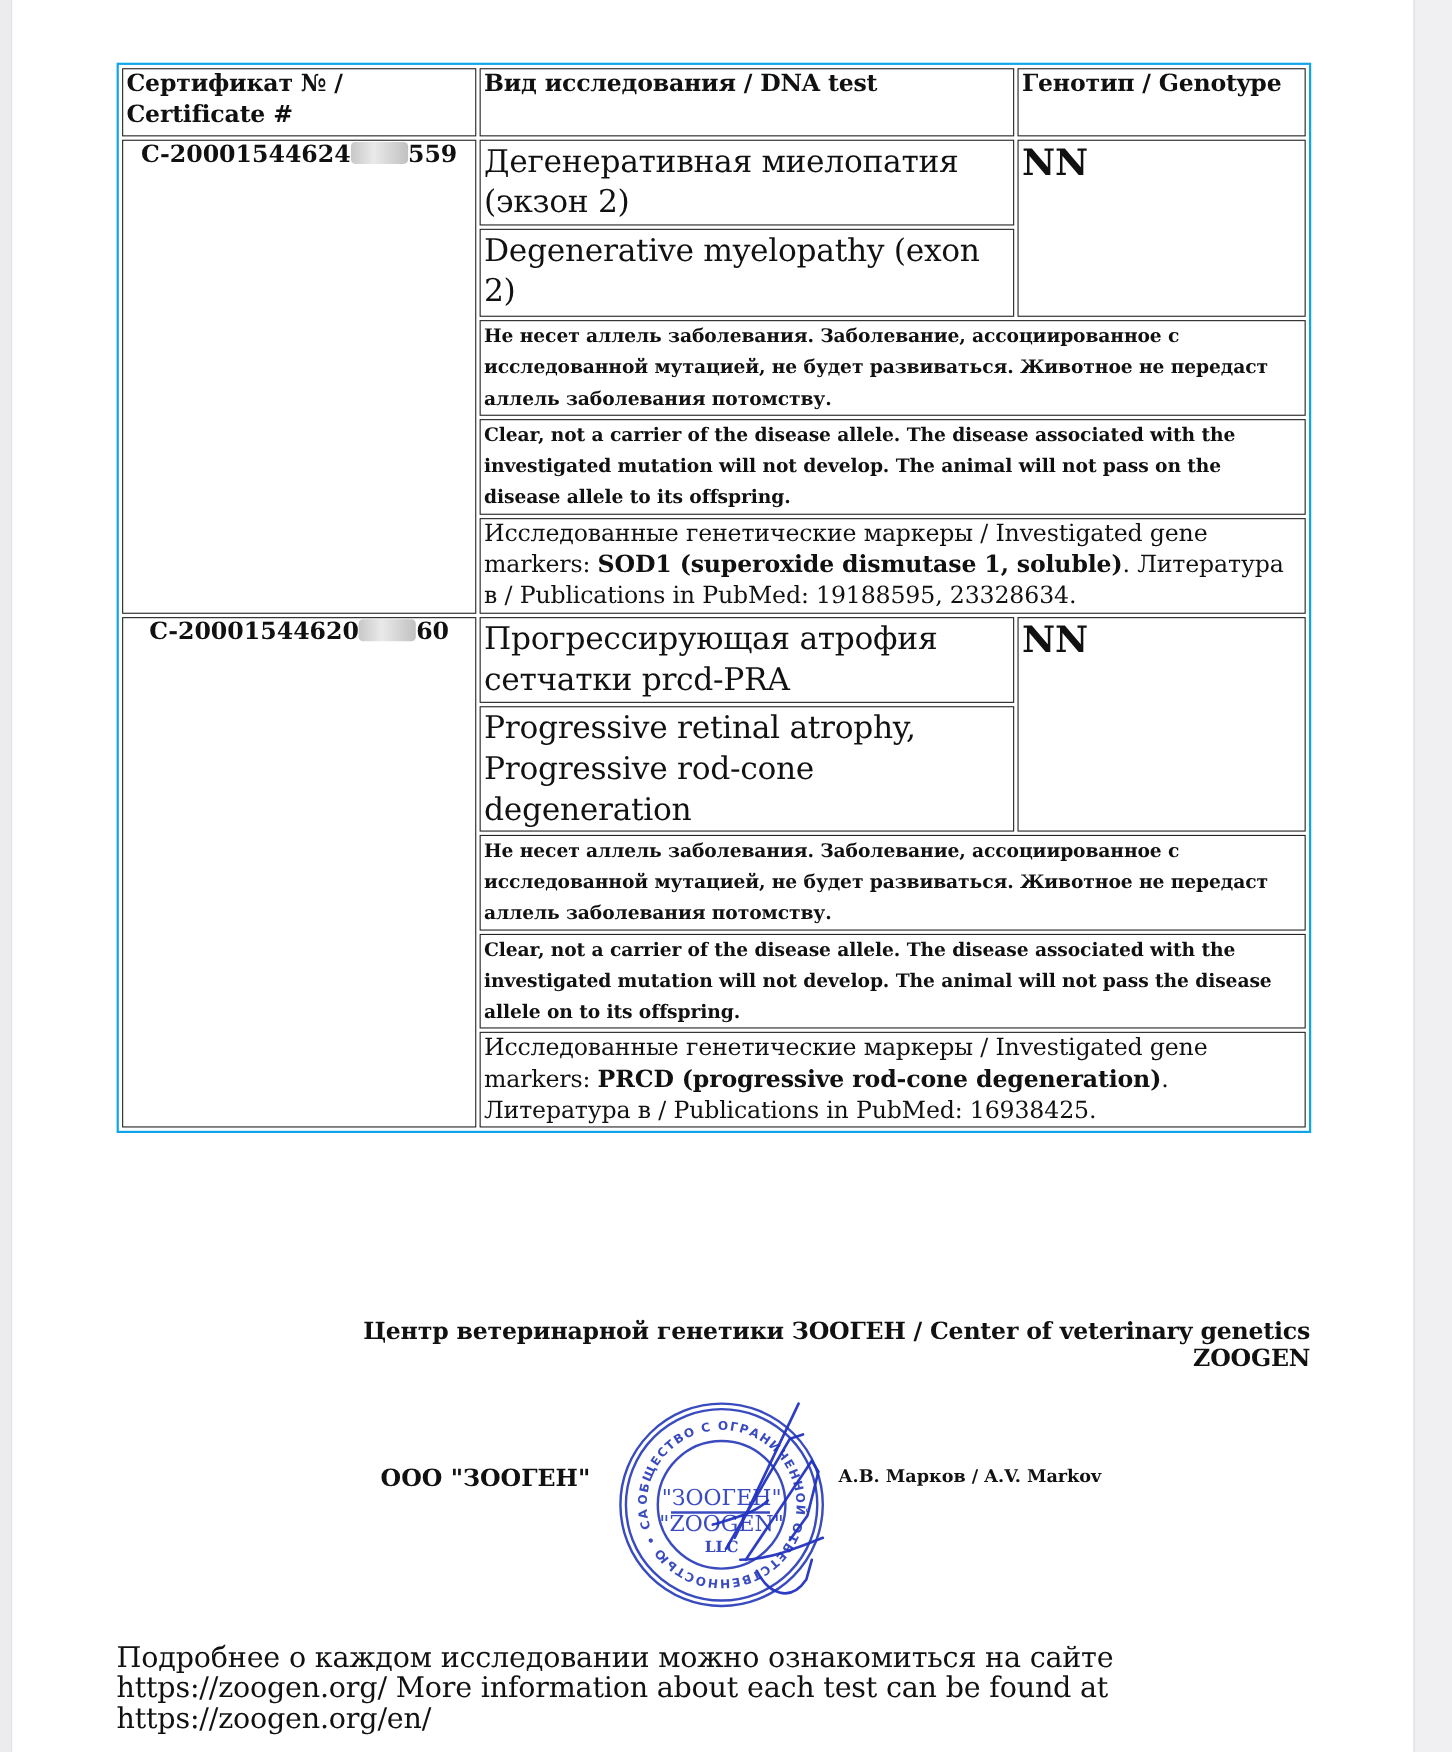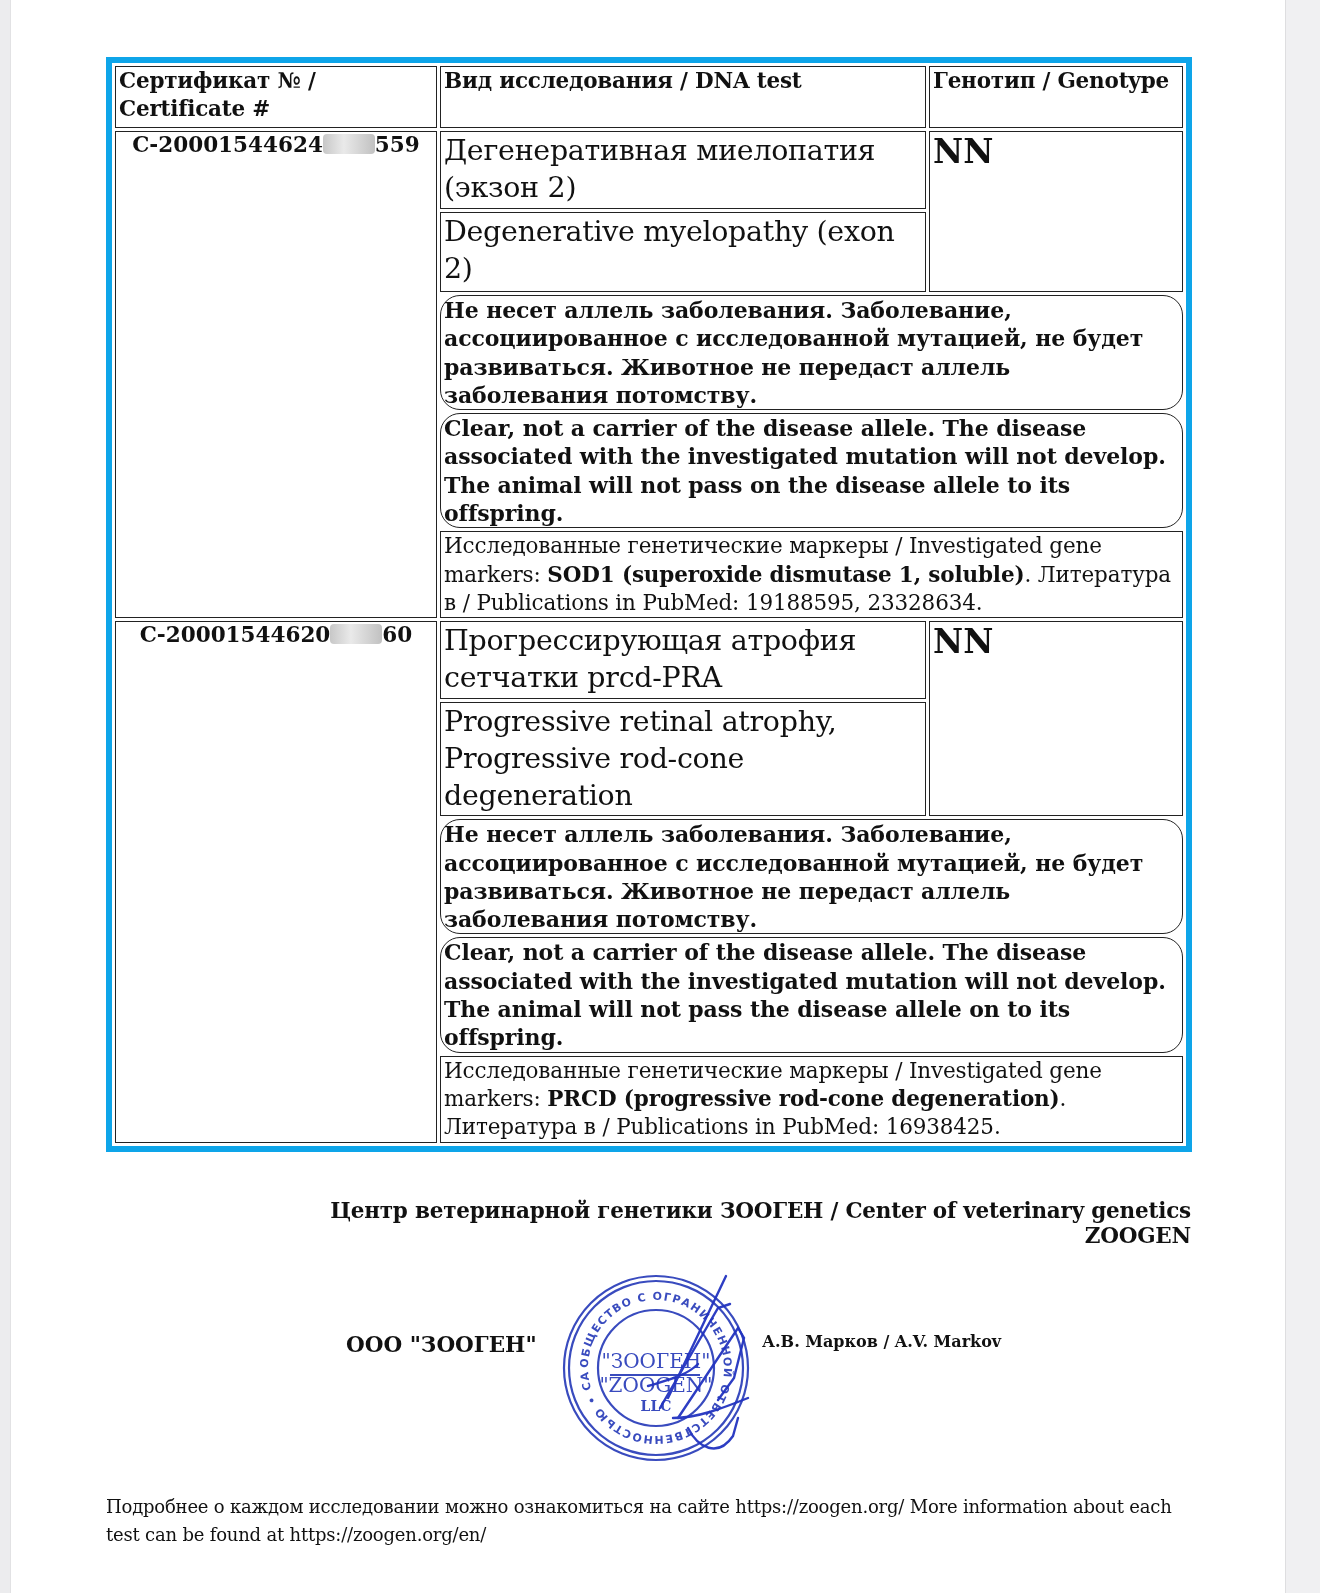--- a/index.html
+++ b/index.html
@@ -6,40 +6,40 @@
   body {
     width:1320px; height:1593px; position:relative; overflow:hidden;
     background:#ffffff;
     font-family:"DejaVu Serif", serif; color:#111;
   }
   .edge-left { position:absolute; left:0; top:0; width:10px; height:1593px; background:#ececee; border-right:1px solid #e2e2e4; }
   .edge-right { position:absolute; right:0; top:0; width:34px; height:1593px; background:#f0f0f2; border-left:1px solid #dedee0; }
 
   table.main {
     position:absolute; left:106px; top:57px; width:1086px;
-    border:6px solid #0ea5e9; border-collapse:separate; border-spacing:3px;
+    border:2px solid #0ea5e9; border-collapse:separate; border-spacing:3px;
     padding:0;
   }
   table.main td {
     border:1px solid #222; vertical-align:top; padding:0 3px;
   }
   td.hdr { font-weight:bold; font-size:21.5px; line-height:28px; height:60px; padding-top:4px; letter-spacing:-0.2px; }
   td.cert { font-weight:bold; font-size:21.5px; text-align:center; padding-top:6px;margin-top:16px; }
   td.cert .redact { display:inline-block; width:52px; height:20px; background:linear-gradient(90deg,#9a9a9a 0%, #d8d8d8 40%, #8e8e8e 100%); vertical-align:-2px; opacity:0.55; border-radius:4px; }
   td.testname { font-size:28.5px; line-height:37px; padding-top:4px; padding-bottom:2px; letter-spacing:-0.3px; }
   td.geno { font-weight:bold; font-size:33px; text-align:left; vertical-align:middle; }
-  td.desc { font-weight:bold; font-size:22px; line-height:28.3px; padding-top:4px; padding-bottom:3px; letter-spacing:-0.1px;border-radius:20px; }
+  td.desc { font-weight:bold; font-size:17px; line-height:28.3px; padding-top:4px; padding-bottom:3px; letter-spacing:-0.1px; }
   td.markers { font-size:21.5px; line-height:28.3px; padding-top:4px; padding-bottom:3px; letter-spacing:-0.15px;margin-left:44px; }
   td.markers b { font-weight:bold; }
 
   .center-line { position:absolute; left:280px; width:911px; top:1198px; text-align:right; font-size:21.5px; letter-spacing:-0.2px;font-weight:bold; }
   .sig-company { position:absolute; left:346px; top:1332px; font-weight:bold; font-size:21.5px; }
   .sig-name { position:absolute; left:762px; top:1332px; font-weight:bold; font-size:16px; }
   .stamp { position:absolute; left:548px; top:1268px; width:220px; height:200px; }
-  .footer { position:absolute; left:106px; top:1493px; width:1090px; font-size:18px; line-height:28px; letter-spacing:-0.2px; }
+  .footer { position:absolute; left:106px; top:1493px; width:1090px; font-size:26px; line-height:28px; letter-spacing:-0.2px; }
 </style>
 </head>
 <body>
 
 <div class="edge-left"></div>
 <div class="edge-right"></div>
 
 <table class="main">
   <tbody>
       <tr>

